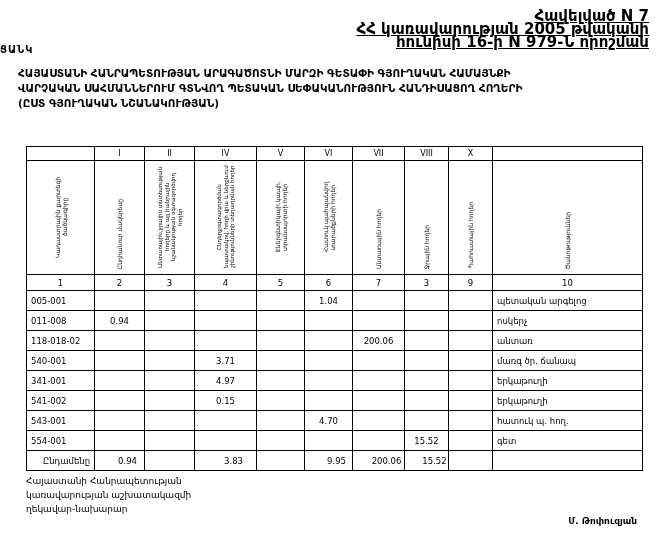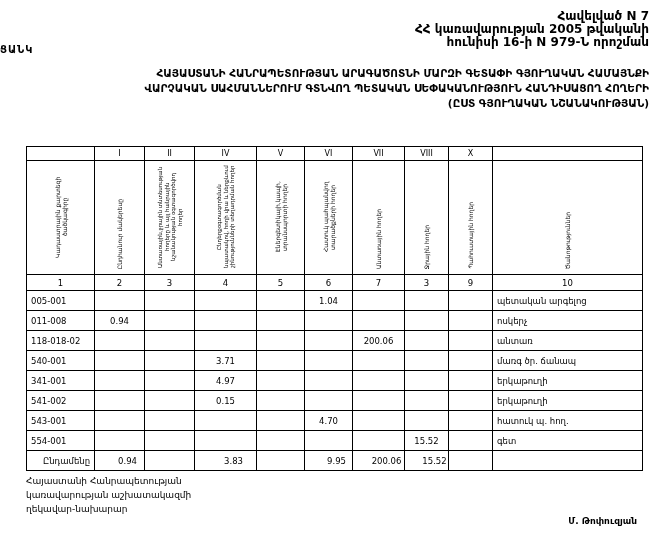--- a/index.html
+++ b/index.html
@@ -11,36 +11,37 @@
     position:relative;
     overflow:hidden;
   }
   .page{position:absolute;inset:0;}
 
   
   .hdr-right{
     position:absolute;
     right:18px;top:10px;
     text-align:right;
-    font-size:12px;
+    font-size:15px;
     line-height:13px;
     font-weight:bold;
+    text-decoration:underline;
   }
   .hdr-center{
     position:absolute;
     left:0;right:0;top:44px;
     text-align:left;
     font-size:10px;
     font-weight:bold;
     letter-spacing:1px;
   }
   .title{
     position:absolute;
     left:18px;right:18px;top:66px;
-    text-align:right;
+    text-align:left;
     font-size:10.5px;
     font-weight:bold;
     line-height:15px;
   }
 
   
   .tbl-wrap{
     position:absolute;
     left:26px;top:146px;
     width:616px;

